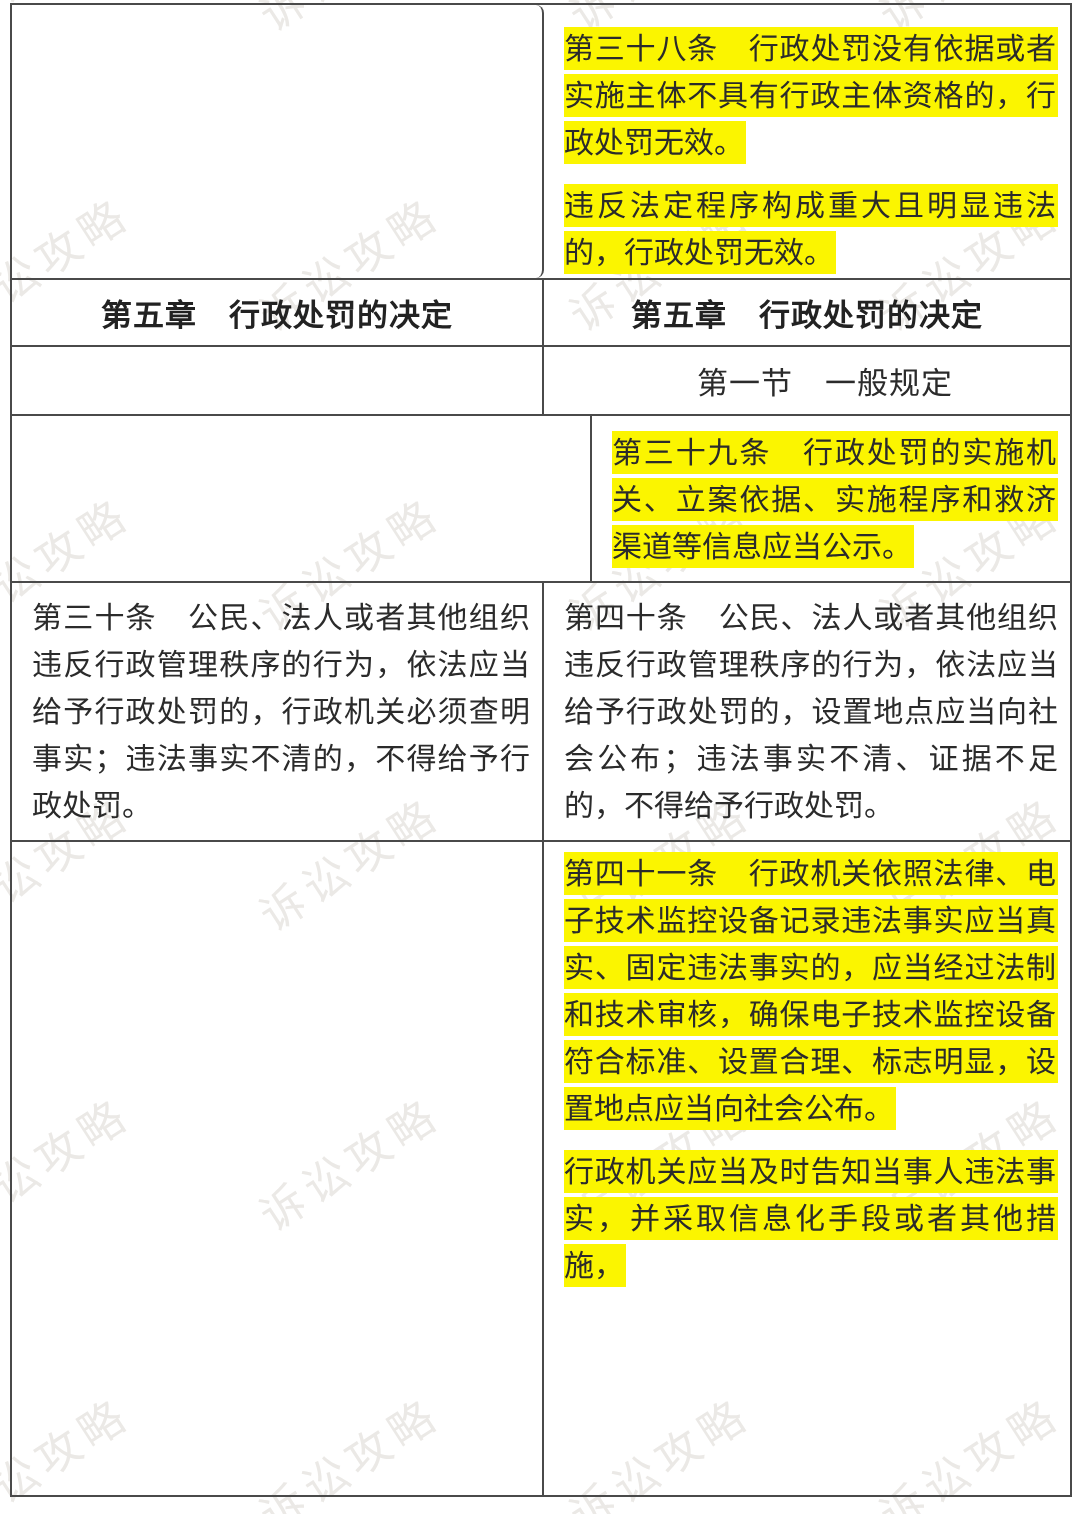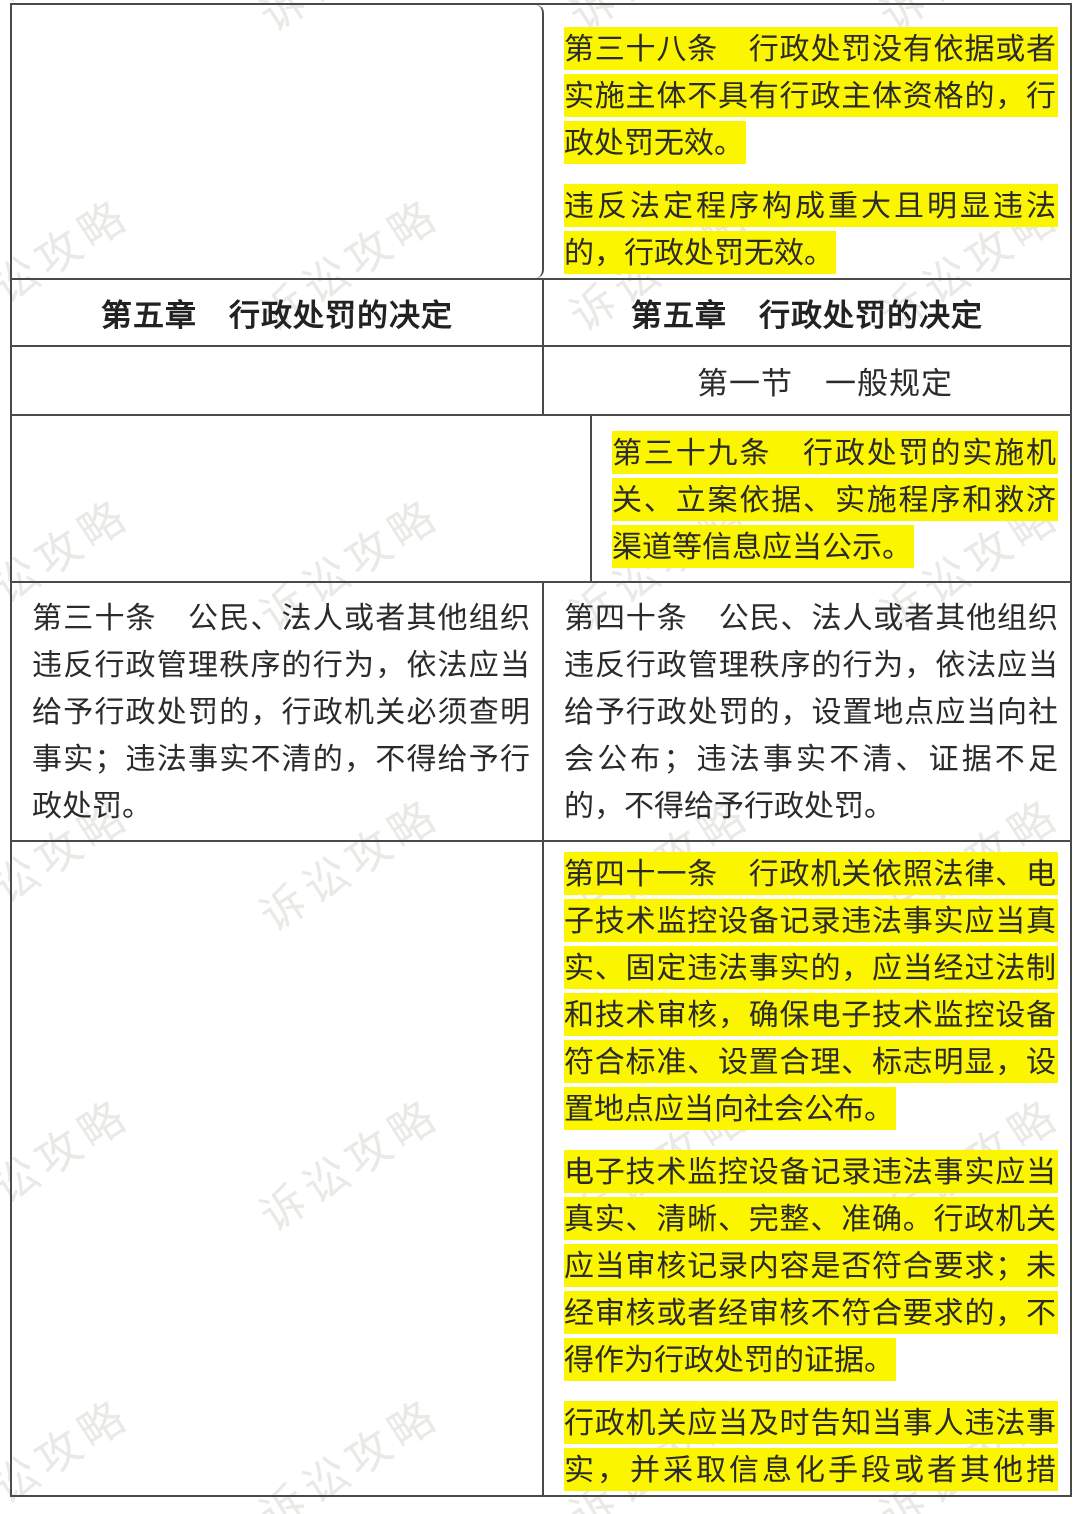--- a/index.html
+++ b/index.html
@@ -140,18 +140,17 @@
           <p class="law"><span class="plain">第三十条　公民、法人或者其他组织违反行政管理秩序的行为，依法应当给予行政处罚的，行政机关必须查明事实；违法事实不清的，不得给予行政处罚。</span></p>
         </div>
         <div class="cell right">
           <p class="law"><span class="plain">第四十条　公民、法人或者其他组织违反行政管理秩序的行为，依法应当给予行政处罚的，设置地点应当向社会公布；违法事实不清、证据不足的，不得给予行政处罚。</span></p>
         </div>
       </div>
       <div class="row row-6">
         <div class="cell left"></div>
         <div class="cell right">
           <p class="law"><span class="hl">第四十一条　行政机关依照法律、电子技术监控设备记录违法事实应当真实、固定违法事实的，应当经过法制和技术审核，确保电子技术监控设备符合标准、设置合理、标志明显，设置地点应当向社会公布。</span></p>
-          <p class="law"><span class="hl">电子技术监控设备记录违法事实应当真实、清晰、完整、准确。行政机关应当审核记录内容是否符合要求；未经审核或者经审核不符合要求的，不得作为行政处罚的证据。</span></p>
           <p class="law"><span class="hl">行政机关应当及时告知当事人违法事实，并采取信息化手段或者其他措施，</span></p>
         </div>
       </div>
     </div>
 </div>
 
 </body></html>

